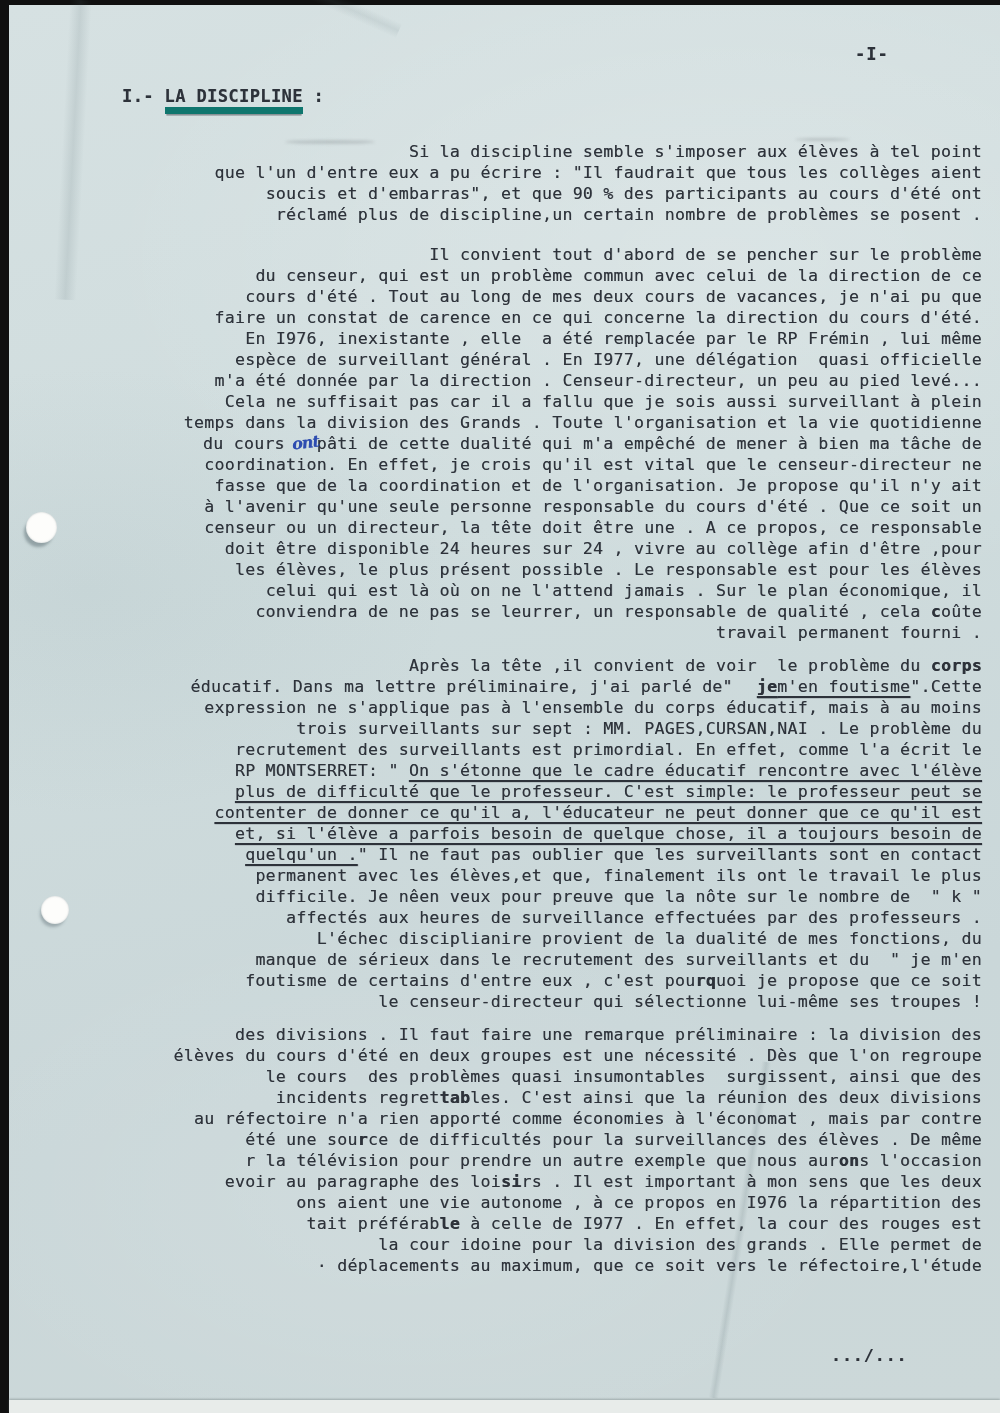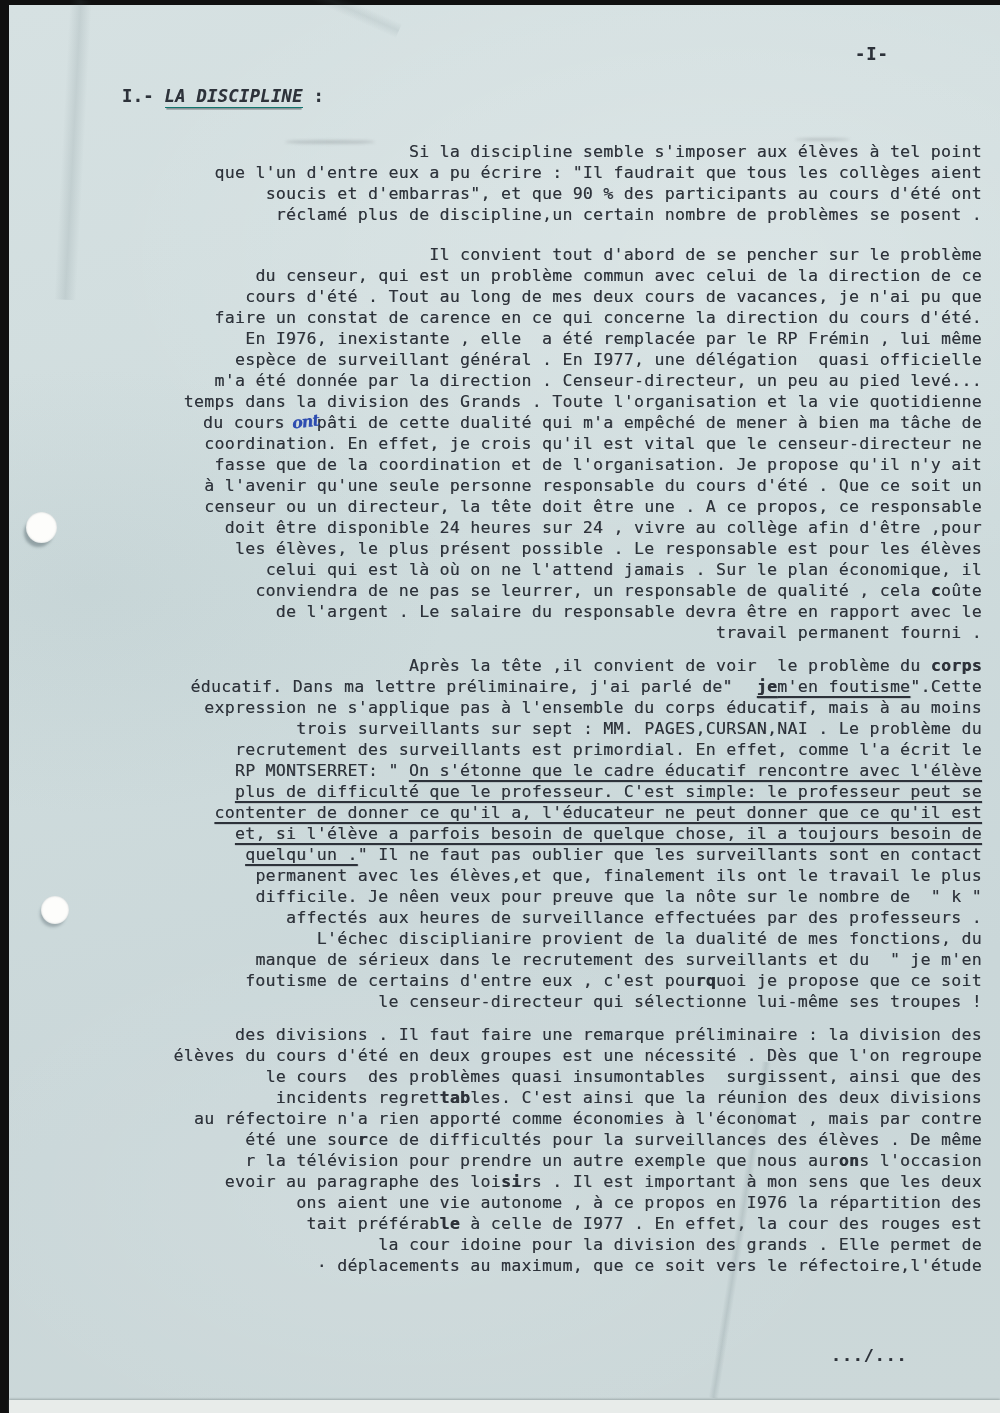--- a/index.html
+++ b/index.html
@@ -34,21 +34,21 @@
   .hole{position:absolute;border-radius:50%;background:#fdfdfb;}
   .hole.h1{left:26px;top:512px;width:31px;height:31px;
     box-shadow:-3px 5px 3px -1px rgba(100,116,122,0.55), inset 0 0 2px rgba(150,162,166,0.6);}
   .hole.h2{left:41px;top:896px;width:28px;height:28px;
     box-shadow:-2px 4px 3px -1px rgba(100,116,122,0.45), inset 0 0 2px rgba(150,162,166,0.6);}
 
   .ink{color:#2d323a;text-shadow:0.3px 0.3px 0.5px rgba(45,50,58,0.5);}
   .page-number{position:absolute;left:855px;top:44px;font-size:17px;font-weight:bold;letter-spacing:1px;}
   .doc-title{position:absolute;left:122px;top:86px;font-size:17px;font-weight:bold;
     letter-spacing:0.4px;white-space:pre;}
-  .doc-title .tu{border-bottom:1px solid #0f766e;padding-bottom:1px;box-shadow:0 3px 0 -1.4px rgba(45,50,58,0.45);font-style:italic;}
+  .doc-title .tu{border-bottom:7px solid #0f766e;padding-bottom:1px;box-shadow:0 3px 0 -1.4px rgba(45,50,58,0.45);}
   .doc-body{position:absolute;left:122px;top:141px;width:860px;font-size:16.5px;
     letter-spacing:0.3px;line-height:21px;}
   .line{white-space:pre;height:21px;text-align:right;}
   .u{text-decoration:underline;text-decoration-thickness:1.6px;text-underline-offset:3.5px;}
   .b{font-weight:bold;text-shadow:0.5px 0.4px 0.6px rgba(35,40,48,0.8);}
   .b.u, .u.b{text-decoration-thickness:1.8px;margin-left:24px;}
   .hand{font-family:"DejaVu Serif","Liberation Serif",serif;font-style:italic;font-weight:700;
     color:#2d4cb0;font-size:16px;display:inline-block;transform:rotate(-7deg);
     letter-spacing:-1px;margin:0 -2px 0 -3px;position:relative;top:-1px;
     text-shadow:0.3px 0.3px 0.4px rgba(45,76,176,0.6);}
@@ -79,31 +79,31 @@
       <div class="line"><span>réclamé plus de discipline,un certain nombre de problèmes se posent .</span></div>
     </div>
     <div style="margin-bottom: 12px;">
       <div class="line"><span>                   Il convient tout d'abord de se pencher sur le problème</span></div>
       <div class="line"><span>du censeur, qui est un problème commun avec celui de la direction de ce</span></div>
       <div class="line"><span>cours d'été . Tout au long de mes deux cours de vacances, je n'ai pu que</span></div>
       <div class="line"><span>faire un constat de carence en ce qui concerne la direction du cours d'été.</span></div>
       <div class="line"><span>En I976, inexistante , elle  a été remplacée par le RP Frémin , lui même</span></div>
       <div class="line"><span>espèce de surveillant général . En I977, une délégation  quasi officielle</span></div>
       <div class="line"><span>m'a été donnée par la direction . Censeur-directeur, un peu au pied levé...</span></div>
+      <div class="line"><span>Cela ne suffisait pas car il a fallu que je sois aussi surveillant à plein</span></div>
       <div class="line"><span>temps dans la division des Grands . Toute l'organisation et la vie quotidienne</span></div>
       <div class="line"><span>du cours </span><span class="hand">ont</span><span>pâti de cette dualité qui m'a empêché de mener à bien ma tâche de</span></div>
       <div class="line"><span>coordination. En effet, je crois qu'il est vital que le censeur-directeur ne</span></div>
       <div class="line"><span>fasse que de la coordination et de l'organisation. Je propose qu'il n'y ait</span></div>
       <div class="line"><span>à l'avenir qu'une seule personne responsable du cours d'été . Que ce soit un</span></div>
       <div class="line"><span>censeur ou un directeur, la tête doit être une . A ce propos, ce responsable</span></div>
       <div class="line"><span>doit être disponible 24 heures sur 24 , vivre au collège afin d'être ,pour</span></div>
       <div class="line"><span>les élèves, le plus présent possible . Le responsable est pour les élèves</span></div>
       <div class="line"><span>celui qui est là où on ne l'attend jamais . Sur le plan économique, il</span></div>
       <div class="line"><span>conviendra de ne pas se leurrer, un responsable de qualité , cela </span><span class="b">c</span><span>oûte</span></div>
-      <div class="line"><span>de l'argent . Le salaire du responsable devra être en rapport avec le</span></div>
       <div class="line"><span>travail permanent fourni .</span></div>
     </div>
     <div style="margin-bottom: 12px;">
       <div class="line"><span>                    Après la tête ,il convient de voir  le problème du </span><span class="b">corps</span></div>
       <div class="line"><span>éducatif. Dans ma lettre préliminaire, j'ai parlé de"</span><span class="u b">je</span><span class="u">m'en foutisme</span><span>".Cette</span></div>
       <div class="line"><span>expression ne s'applique pas à l'ensemble du corps éducatif, mais à au moins</span></div>
       <div class="line"><span>trois surveillants sur sept : MM. PAGES,CURSAN,NAI . Le problème du</span></div>
       <div class="line"><span>recrutement des surveillants est primordial. En effet, comme l'a écrit le</span></div>
       <div class="line"><span>RP MONTSERRET: " </span><span class="u">On s'étonne que le cadre éducatif rencontre avec l'élève</span></div>
       <div class="line"><span class="u">plus de difficulté que le professeur. C'est simple: le professeur peut se</span></div>

